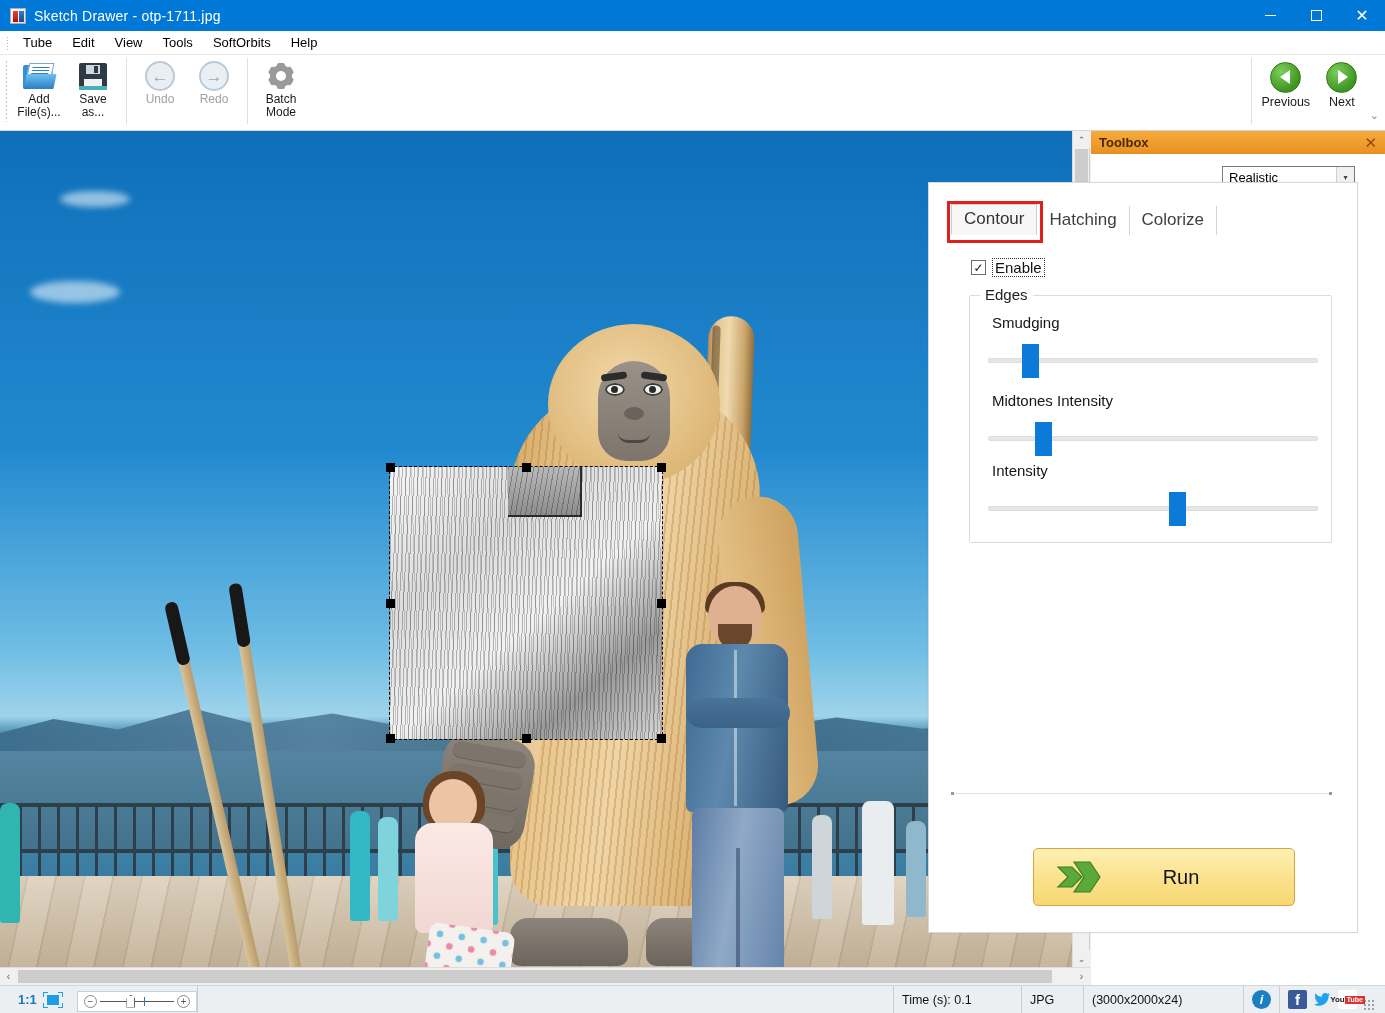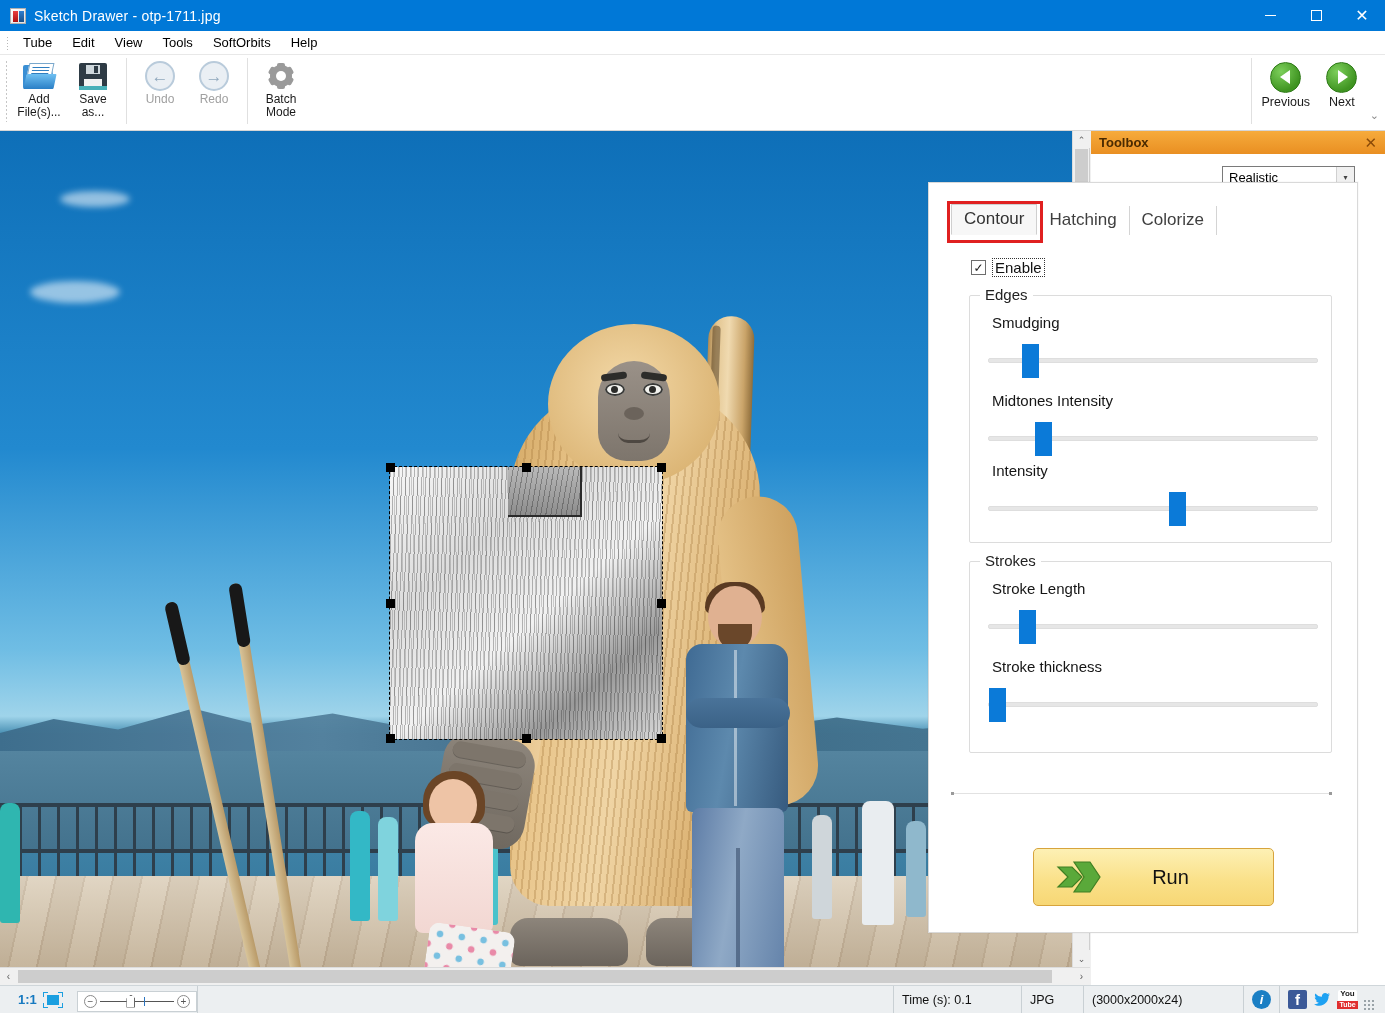--- a/index.html
+++ b/index.html
@@ -523,21 +523,21 @@
   .divider {
     position: absolute; left: 22px; top: 610px; width: 381px; height: 1px;
     background: #e2e2e2;
   }
   .divider::before, .divider::after {
     content: ""; position: absolute; top: -1px; width: 3px; height: 3px; background: #9a9a9a;
   }
   .divider::before { left: 0; } .divider::after { right: 0; }
 
   .run-btn {
-    position: absolute; left: 104px; top: 665px; width: 241px; height: 58px;
+    position: absolute; left: 104px; top: 665px; width: 262px; height: 58px;
     background: linear-gradient(#fdf0b4, #fae18a 55%, #f7d775);
     border: 1px solid #d7a43c; border-radius: 5px;
     display: flex; align-items: center; cursor: default;
   }
   .run-btn .arrow-ico {
     margin-left: 22px; width: 46px; height: 38px; position: relative;
   }
   .run-btn .label {
     flex: 1; text-align: center; font-size: 20px; color: #111; margin-right: 34px;
   }
@@ -577,22 +577,22 @@
   .st-spacer { flex: 1; border-right: 1px solid #c9d0d4; }
   .social { display: flex; align-items: center; gap: 6px; padding: 0 8px; }
   .sico { width: 19px; height: 19px; border-radius: 2px; position: relative; }
   .sico.info {
     border-radius: 50%; background: #1b7fc4; color: #fff; font-size: 13px;
     font-weight: bold; text-align: center; line-height: 19px; font-style: italic;
   }
   .sico.fb { background: #3b5998; color: #fff; font-weight: bold; font-size: 15px; text-align: center; line-height: 19px; }
   .sico.tw { background: transparent; color: #1da1f2; font-size: 17px; line-height: 19px; text-align: center; }
   .sico.yt {
-    background: #fff; display: flex; flex-direction: column; align-items: center;
-    justify-content: space-between; line-height: 8px;
+    background: #fff; display: flex; align-items: center;
+    justify-content: center; line-height: 8px;
   }
   .sico.yt .y1 { font-size: 8px; color: #222; font-weight: bold; }
   .sico.yt .y2 { font-size: 7px; color: #fff; background: #e02f2f; padding: 0 2px; font-weight: bold; }
   .grip-dots {
     width: 12px; height: 12px; align-self: flex-end; margin: 0 2px 2px 0;
     background-image: radial-gradient(#9aa3a8 40%, transparent 41%);
     background-size: 4px 4px;
   }
 </style>
 </head>
@@ -860,33 +860,20 @@
       <div class="track" style="left:18px;top:140px;width:330px;">
         <div class="thumb-s" style="left:14%;"></div>
       </div>
 
       <div class="slider-label" style="left:22px;top:166px;">Intensity</div>
       <div class="track" style="left:18px;top:210px;width:330px;">
         <div class="thumb-s" style="left:55%;"></div>
       </div>
     </div>
 
-    <div class="group g-strokes">
-      <div class="gtitle">Strokes</div>
-
-      <div class="slider-label" style="left:22px;top:18px;">Stroke Length</div>
-      <div class="track" style="left:18px;top:62px;width:330px;">
-        <div class="thumb-s" style="left:9%;"></div>
-      </div>
-
-      <div class="slider-label" style="left:22px;top:96px;">Stroke thickness</div>
-      <div class="track" style="left:18px;top:140px;width:330px;">
-        <div class="thumb-s" style="left:0%;"></div>
-      </div>
-    </div>
 
     <div class="divider"></div>
 
     <div class="run-btn">
       <div class="arrow-ico">
         <svg width="46" height="38" viewBox="0 0 46 38">
           <path d="M2 9 L16 9 L26 19 L16 29 L2 29 L12 19 Z" fill="#5aa93a" stroke="#3f7f22" stroke-width="1.2"></path>
           <path d="M18 4 L34 4 L44 19 L34 34 L18 34 L28 19 Z" fill="#5aa93a" stroke="#3f7f22" stroke-width="1.2"></path>
         </svg>
       </div>

